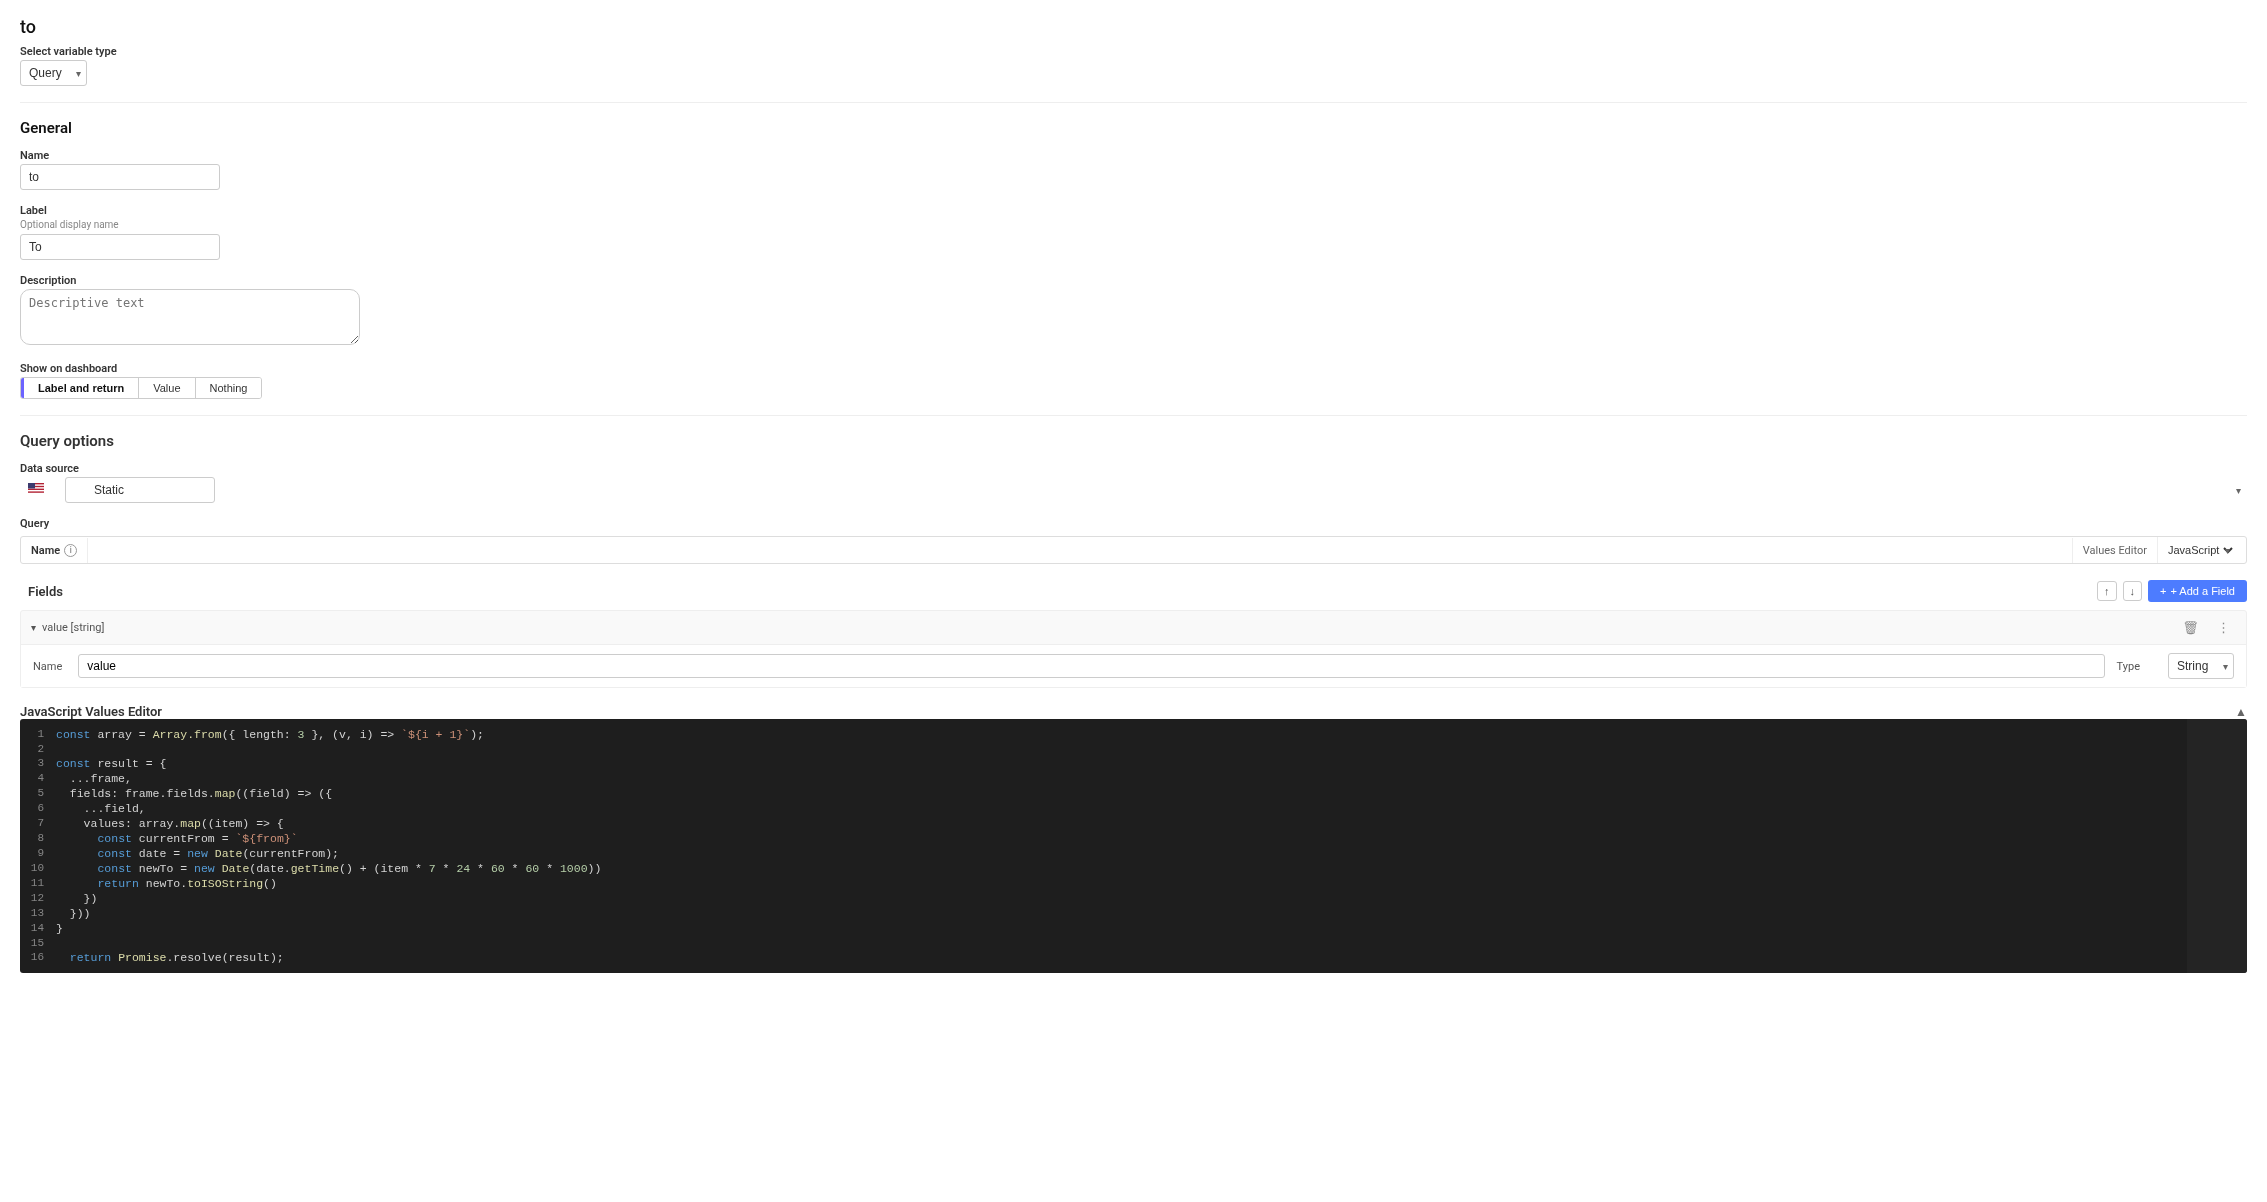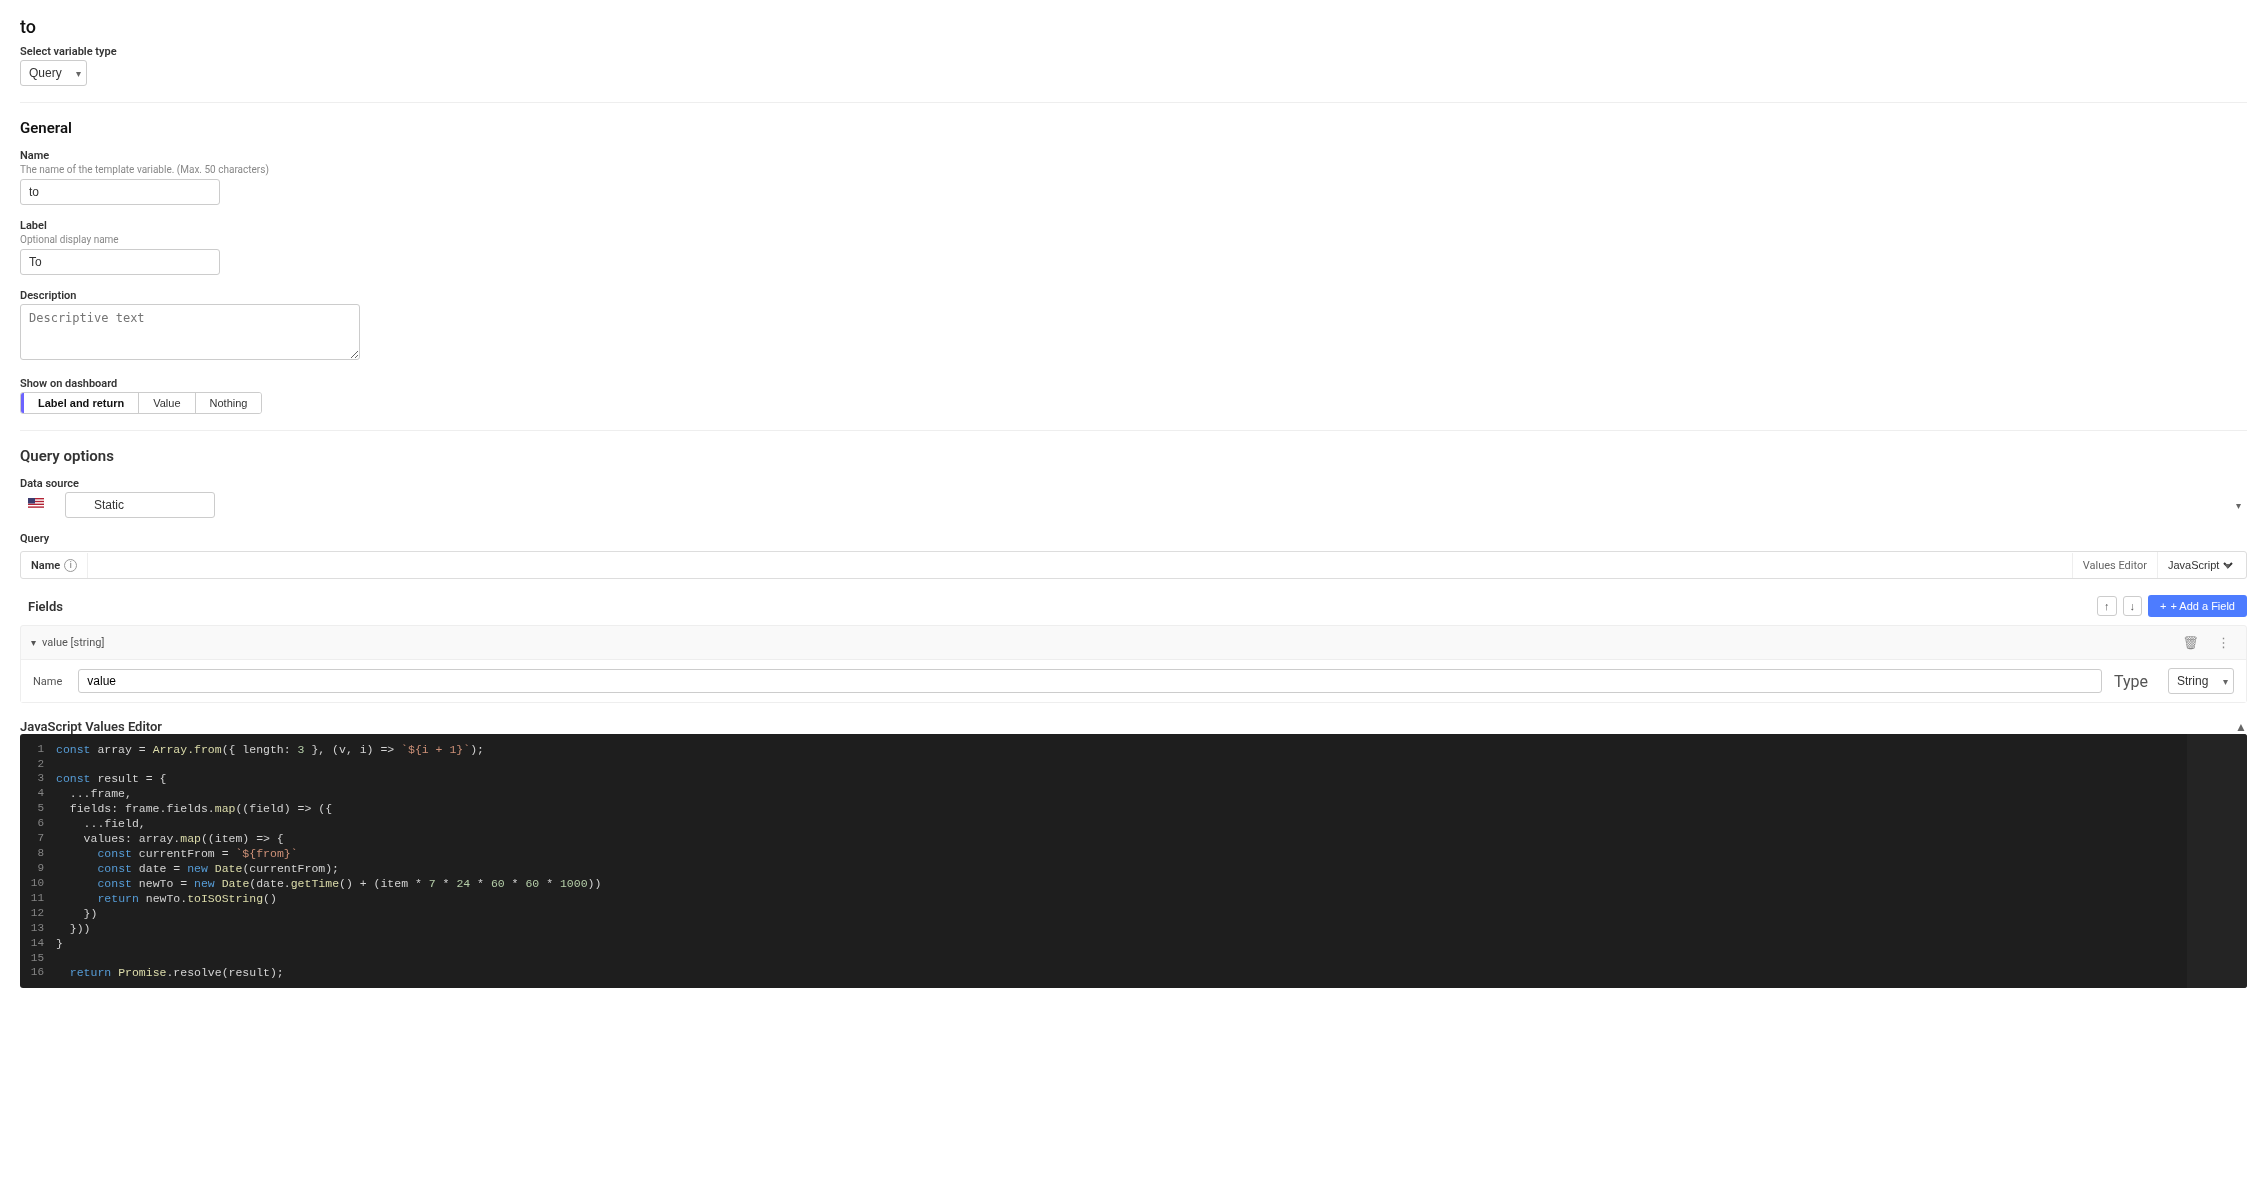--- a/index.html
+++ b/index.html
@@ -31,21 +31,21 @@
       border: 1px solid #ccc;
       border-radius: 3px;
       padding: 5px 8px;
       font-size: 12px;
       width: 200px;
       outline: none;
       color: #333;
     }
     .textarea-input {
       border: 1px solid #ccc;
-      border-radius: 3px;
+      border-radius: 10px;
       padding: 6px 8px;
       font-size: 12px;
       width: 340px;
       height: 56px;
       outline: none;
       color: #888;
       resize: vertical;
     }
     .section-title {
       font-size: 15px;
@@ -238,23 +238,23 @@
     }
     .field-name-input {
       border: 1px solid #ccc;
       border-radius: 3px;
       padding: 4px 8px;
       font-size: 12px;
       flex: 1;
       outline: none;
     }
     .field-type-label {
-      font-size: 16px;
+      font-size: 11px;
       color: #555;
-      margin-right: 8px;
+      margin-right: 16px;
     }
     .chevron {
       display: inline-block;
       margin-right: 6px;
       font-size: 10px;
     }
     .js-editor-section {
       margin-top: 16px;
     }
     .js-editor-title {
@@ -337,21 +337,20 @@
   </div>
 </div>
 
 <hr class="divider">
 
 <div>
   <div class="section-title">General</div>
 
   <div class="form-group">
     <div class="field-label">Name</div>
-    <div class="field-hint">The name of the template variable. (Max. 50 characters)</div>
     <input class="text-input" type="text" value="to" style="">
   </div>
 
   <div class="form-group">
     <div class="field-label">Label</div>
     <div class="field-hint">Optional display name</div>
     <input class="text-input" type="text" value="To" style="">
   </div>
 
   <div class="form-group">

